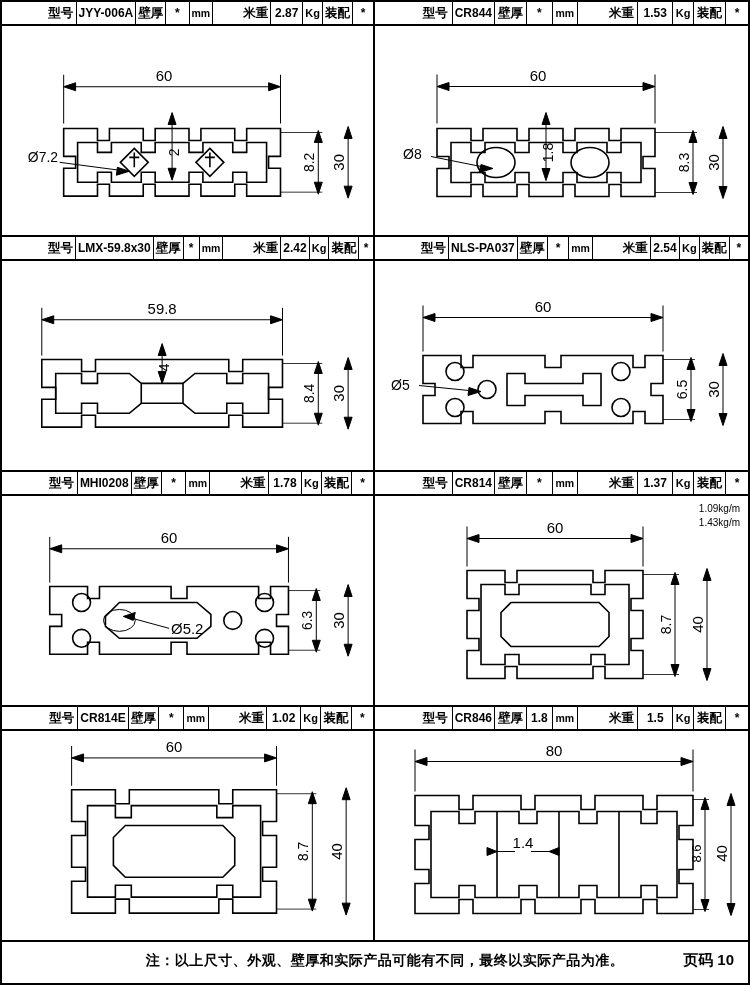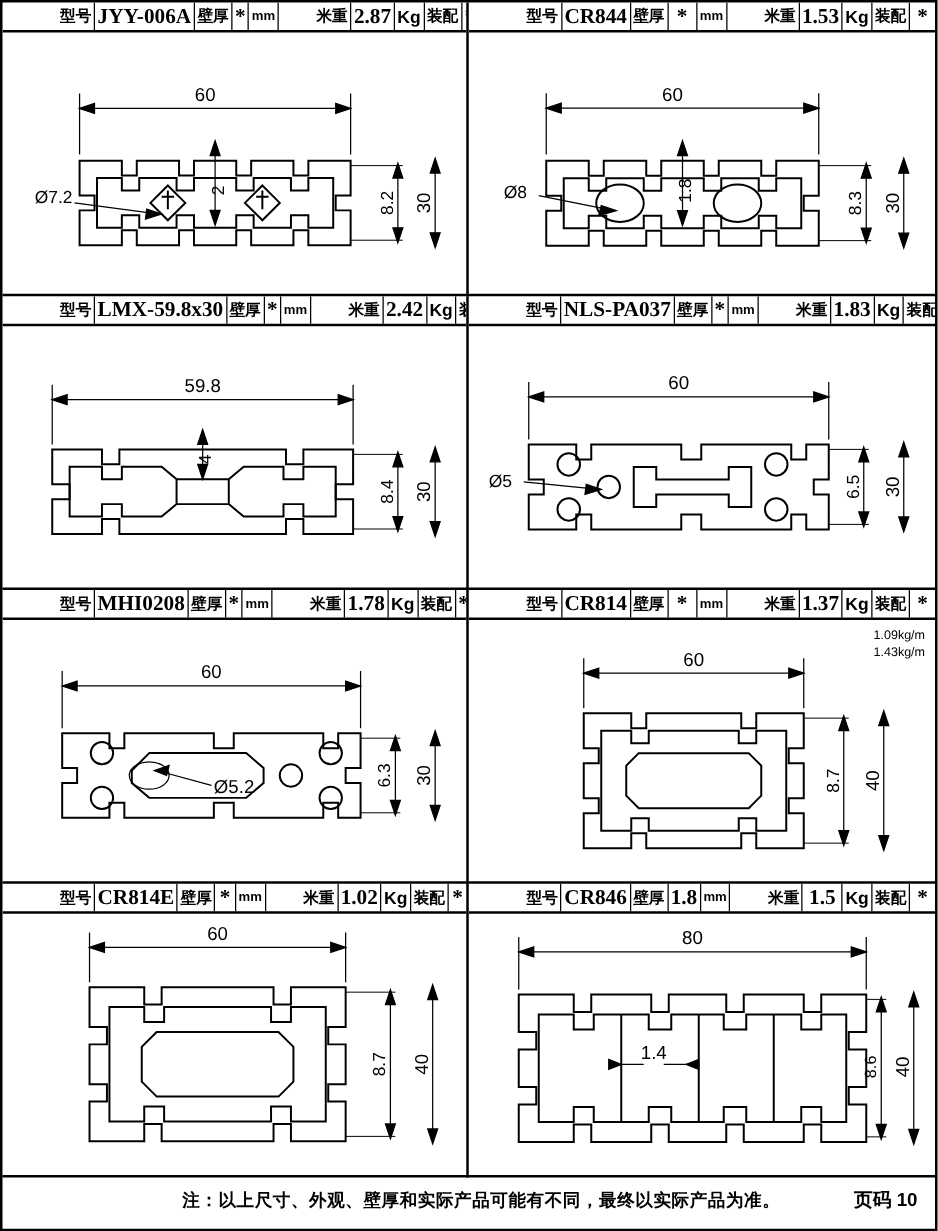--- a/index.html
+++ b/index.html
@@ -46,29 +46,29 @@
     display:flex;
     align-items:center;
     justify-content:center;
     border-right:1.5px solid #000;
     box-sizing:border-box;
     padding:0 2px;
     white-space:nowrap;
   }
   .hdr > div:last-child{border-right:none;}
   .lbl{font-weight:bold;font-size:12.5px;}
-  .val{font-weight:bold;font-size:17px;font-family:Liberation Serif, serif;}
+  .val{font-weight:bold;font-size:12px;}
   .h-model-lbl{width:40px;}
   .h-model-val{flex:1;justify-content:flex-start;padding-left:6px;}
   .h-wall-lbl{width:38px;}
   .h-wall-val{width:30px;}
   .h-mm{width:30px;font-size:10.5px;font-weight:bold;}
   .h-wt-lbl{width:38px;margin-left:28px;}
   .h-wt-val{width:42px;}
-  .h-kg{width:24px;font-size:14px;font-weight:bold;}
+  .h-kg{width:24px;font-size:11px;font-weight:bold;}
   .h-asm-lbl{width:38px;}
   .h-asm-val{width:26px;}
 
   .draw{
     position:absolute;
     left:0;right:0;top:24px;bottom:0;
   }
   .draw svg{display:block;width:100%;height:100%;}
 
   .note{
@@ -286,21 +286,21 @@
     </div>
 
     <div class="cell">
       <div class="hdr">
         <div class="lbl h-model-lbl">型号</div>
         <div class="val h-model-val">NLS-PA037</div>
         <div class="lbl h-wall-lbl">壁厚</div>
         <div class="val h-wall-val">*</div>
         <div class="h-mm">mm</div>
         <div class="lbl h-wt-lbl">米重</div>
-        <div class="val h-wt-val">1.83</div>
+        <div class="val h-wt-val">2.54</div>
         <div class="h-kg">Kg</div>
         <div class="lbl h-asm-lbl">装配</div>
         <div class="val h-asm-val">*</div>
       </div>
       <div class="draw">
         <svg viewBox="0 0 373 204" preserveAspectRatio="xMidYMid meet">
           <g fill="none" stroke="#000" stroke-width="1.6">
             <path d="M48,92 L48,120 L60,120 L60,132 L48,132 L48,160
                      L86,160 L86,148 L98,148 L98,160 L170,160 L170,148 L186,148 L186,160
                      L258,160 L258,148 L270,148 L270,160 L288,160 L288,132 L276,132 L276,120

